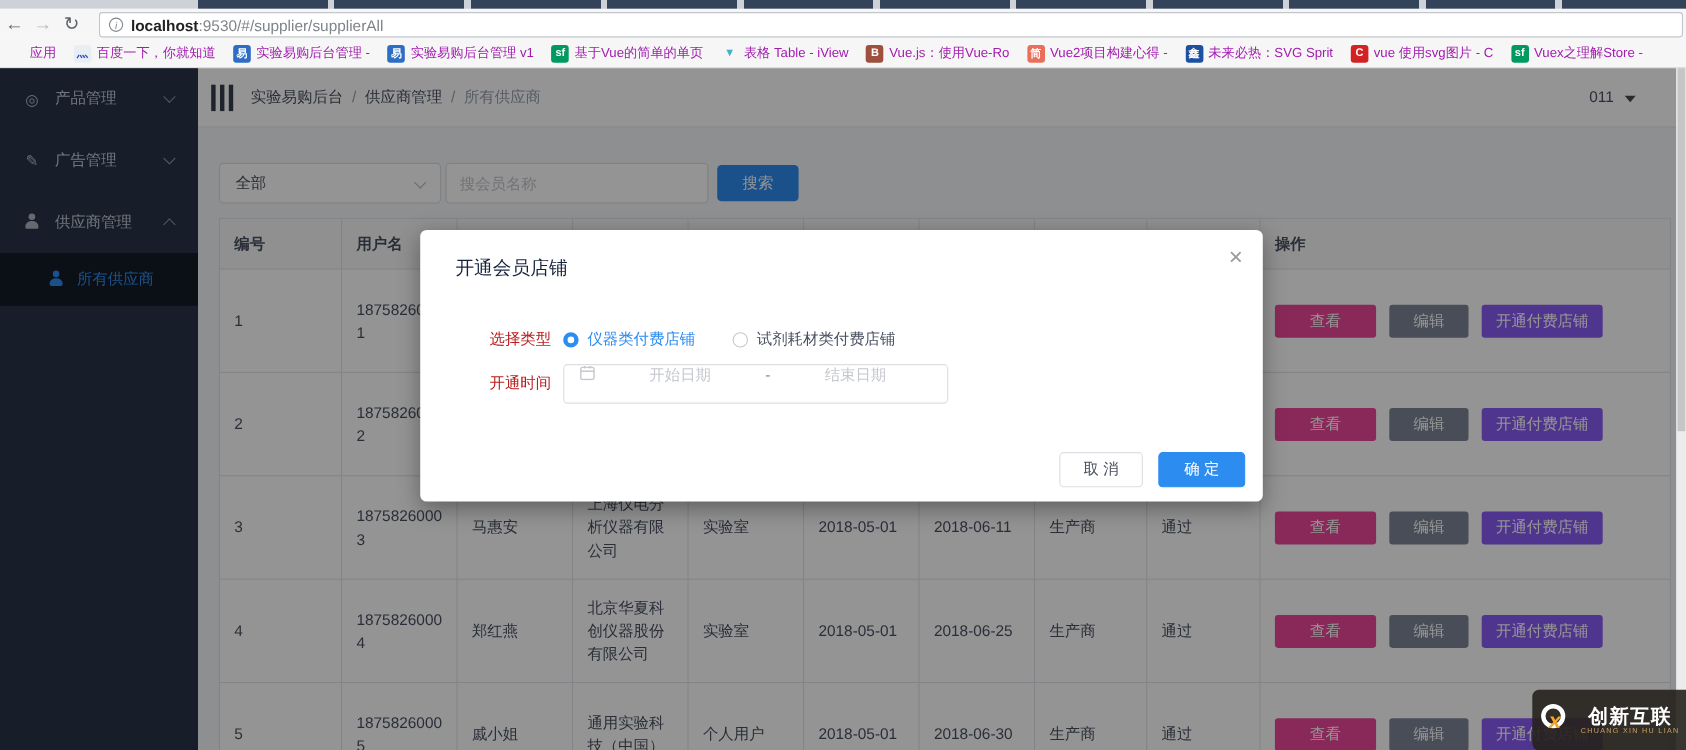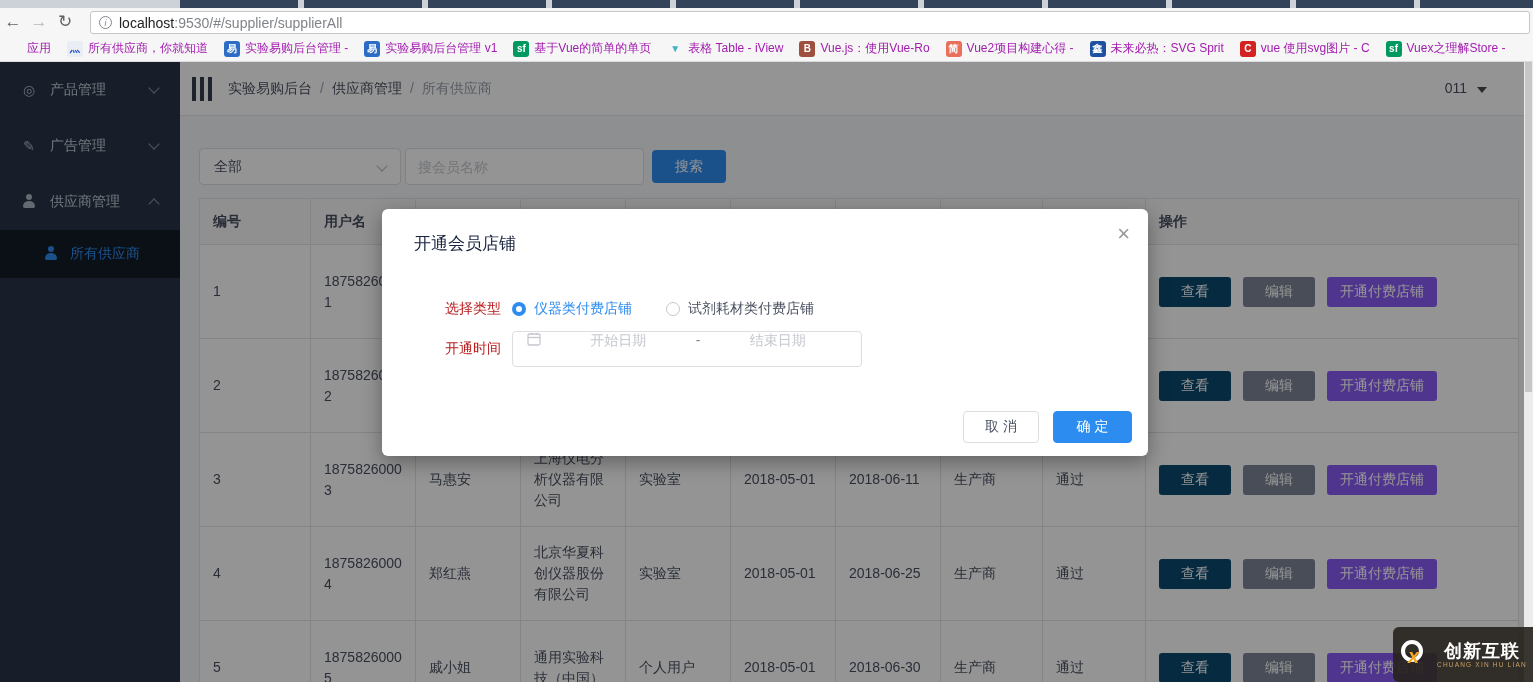--- a/index.html
+++ b/index.html
@@ -77,21 +77,21 @@
   table.grid { position:absolute; left:19px; top:136px; width:1319px; border-collapse:collapse;
     background:#fff; table-layout:fixed; }
   table.grid th, table.grid td { border:1px solid #e2e4e8; font-size:14px; color:#495060;
     padding:8px 13px; text-align:left; vertical-align:middle; }
   table.grid th { background:#f8f8f9; height:46px; font-weight:bold; }
   table.grid td { height:94px; line-height:21px; }
   td.break { word-break:break-all; }
   td.nowrap { white-space:nowrap; }
   .act { height:30px; border:none; border-radius:3px; color:#fff; font-size:14px; margin-right:12px;
     padding:0 10px; }
-  .act-view { width:72px; background:#0c4a6e; }
+  .act-view { width:92px; background:#ec4899; }
   .act-edit { width:72px; background:#7e8697; }
   .act-open { width:110px; background:#8b5cf6; }
 
   .overlay { position:absolute; left:0; top:0; width:1524px; height:620px;
     background:rgba(0,0,0,0.42); z-index:40; }
   .vscroll { position:absolute; right:0; top:0; width:9px; height:620px; background:#ececec; z-index:45; }
   .vscroll .thumb { position:absolute; left:1px; top:0; width:7px; height:330px; background:#c6c6c6; }
 
   
   .modal { position:absolute; left:382px; top:147px; width:766px; height:247px; background:#fff;
@@ -136,41 +136,41 @@
 
 <div class="tabstrip">
     <div class="tabs"></div>
   </div>
 <div class="toolbar">
   <span class="navbtn">←</span>
   <span class="navbtn dis">→</span>
   <span class="navbtn">↻</span>
   <div class="urlbar">
     <span class="info-ic">i</span>
-    <span class="url"><b style="font-weight:normal">localhost</b><span class="dim">:9530/#/supplier/supplierAll</span></span>
+    <span class="url"><b style="font-weight:bold">localhost</b><span class="dim">:9530/#/supplier/supplierAll</span></span>
   </div>
 </div>
 <div class="bookmarks">
     <span class="bm">
       <span class="bm-ic grid">
         <i style="background: rgb(234, 67, 53);"></i>
         <i style="background: rgb(251, 188, 4);"></i>
         <i style="background: rgb(234, 67, 53);"></i>
         <i style="background: rgb(52, 168, 83);"></i>
         <i style="background: rgb(66, 133, 244);"></i>
         <i style="background: rgb(251, 188, 4);"></i>
         <i style="background: rgb(251, 188, 4);"></i>
         <i style="background: rgb(52, 168, 83);"></i>
         <i style="background: rgb(234, 67, 53);"></i>
       </span>
       <span class="bm-lb">应用</span>
     </span>
     <span class="bm">
       <span class="bm-ic" style="background: rgb(233, 237, 244); color: rgb(38, 81, 198);">灬</span>
-      <span class="bm-lb">所有供应商，你就知道</span>
+      <span class="bm-lb">百度一下，你就知道</span>
     </span>
     <span class="bm">
       <span class="bm-ic" style="background: rgb(45, 109, 198); color: rgb(255, 255, 255);">易</span>
       <span class="bm-lb">实验易购后台管理 -</span>
     </span>
     <span class="bm">
       <span class="bm-ic" style="background: rgb(45, 109, 198); color: rgb(255, 255, 255);">易</span>
       <span class="bm-lb">实验易购后台管理 v1</span>
     </span>
     <span class="bm">

